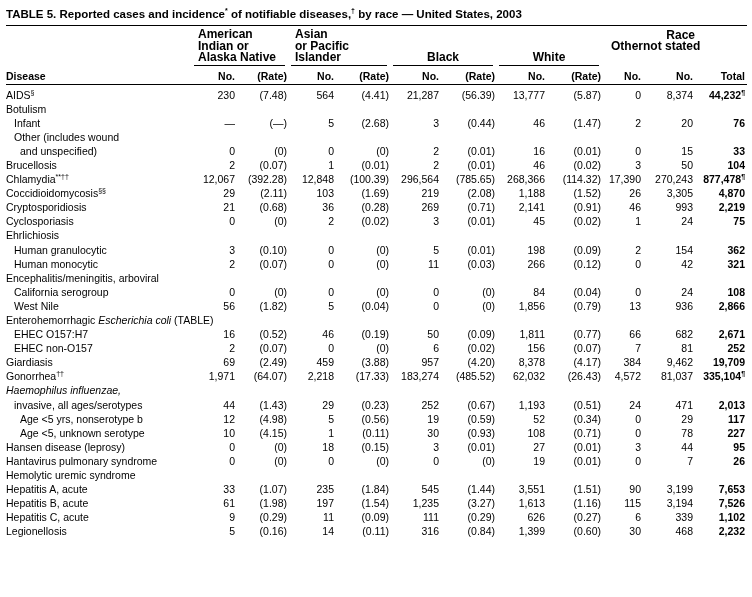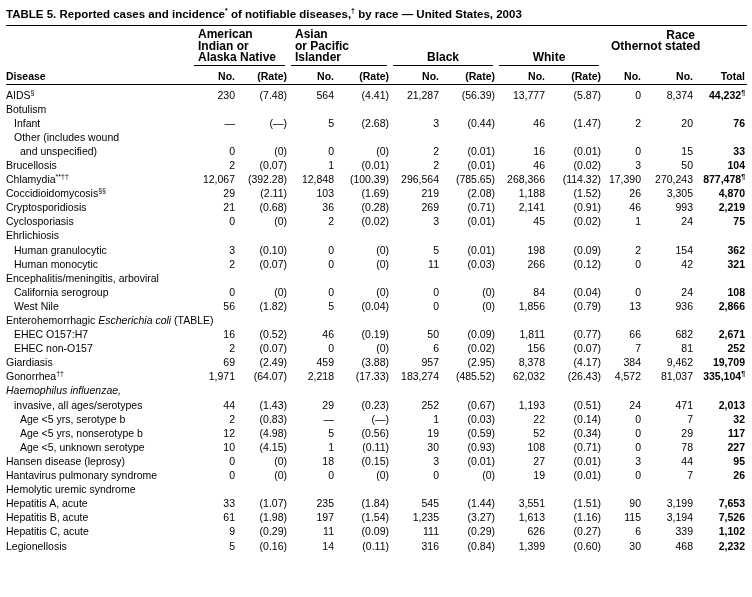--- a/index.html
+++ b/index.html
@@ -395,21 +395,21 @@
           <td class="num">81</td>
           <td class="num total">252</td>
         </tr>
         <tr>
           <td class="c-disease ind0"><span>Giardiasis</span></td>
           <td class="num">69</td>
           <td class="num">(2.49)</td>
           <td class="num">459</td>
           <td class="num">(3.88)</td>
           <td class="num">957</td>
-          <td class="num">(2.95)</td>
+          <td class="num">(4.20)</td>
           <td class="num">8,378</td>
           <td class="num">(4.17)</td>
           <td class="num">384</td>
           <td class="num">9,462</td>
           <td class="num total">19,709</td>
         </tr>
         <tr>
           <td class="c-disease ind0"><span>Gonorrhea</span><sup>††</sup></td>
           <td class="num">1,971</td>
           <td class="num">(64.07)</td>
@@ -445,34 +445,20 @@
           <td class="num">(0.23)</td>
           <td class="num">252</td>
           <td class="num">(0.67)</td>
           <td class="num">1,193</td>
           <td class="num">(0.51)</td>
           <td class="num">24</td>
           <td class="num">471</td>
           <td class="num total">2,013</td>
         </tr>
         <tr>
-          <td class="c-disease ind2"><span>Age &lt;5 yrs, serotype b</span></td>
-          <td class="num">2</td>
-          <td class="num">(0.83)</td>
-          <td class="num">—</td>
-          <td class="num">(—)</td>
-          <td class="num">1</td>
-          <td class="num">(0.03)</td>
-          <td class="num">22</td>
-          <td class="num">(0.14)</td>
-          <td class="num">0</td>
-          <td class="num">7</td>
-          <td class="num total">32</td>
-        </tr>
-        <tr>
           <td class="c-disease ind2"><span>Age &lt;5 yrs, nonserotype b</span></td>
           <td class="num">12</td>
           <td class="num">(4.98)</td>
           <td class="num">5</td>
           <td class="num">(0.56)</td>
           <td class="num">19</td>
           <td class="num">(0.59)</td>
           <td class="num">52</td>
           <td class="num">(0.34)</td>
           <td class="num">0</td>

